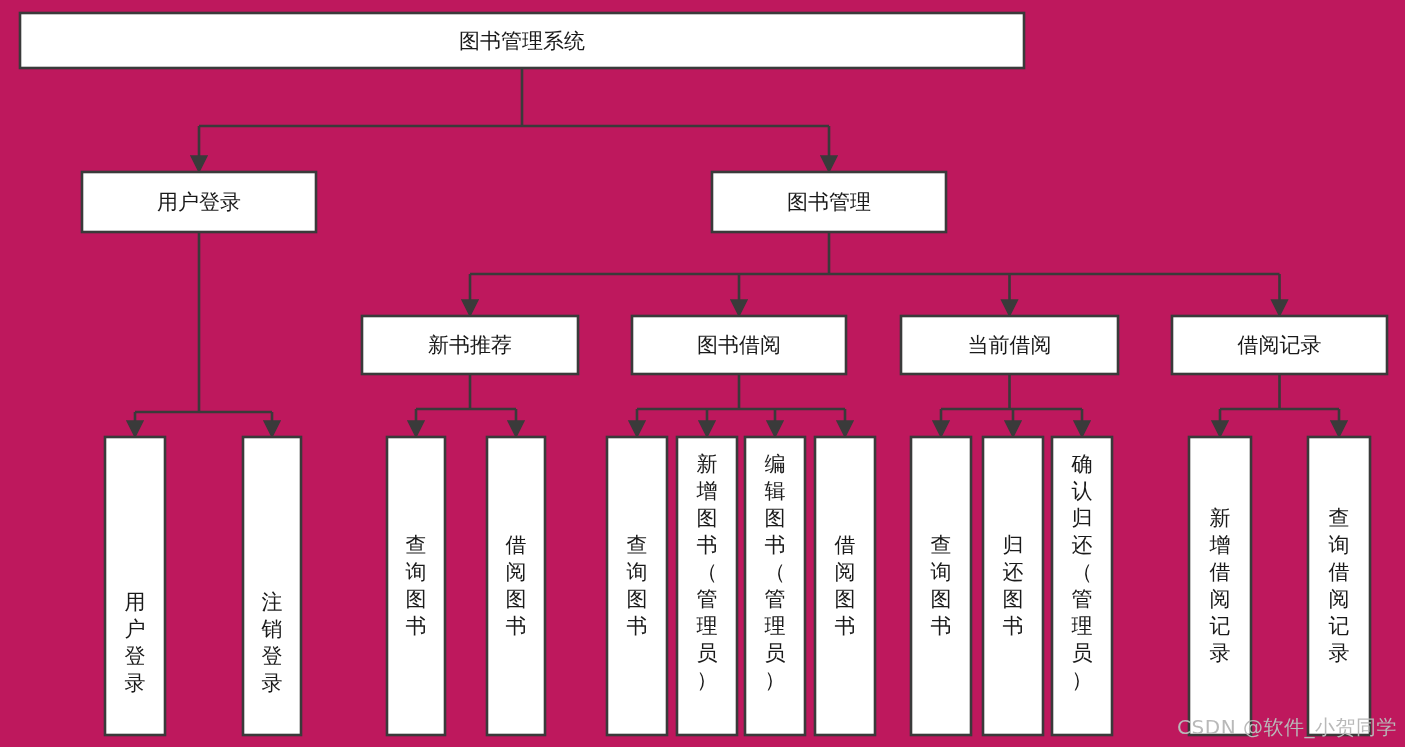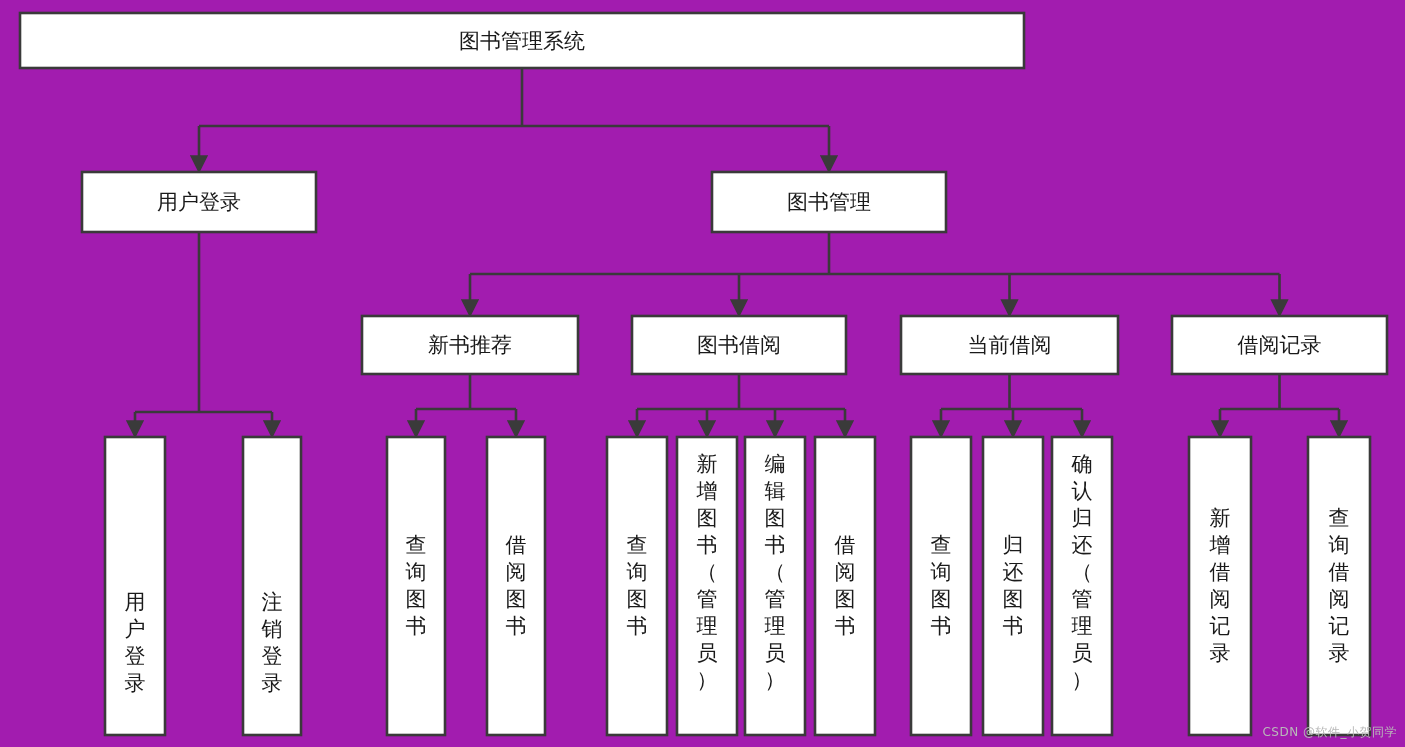--- a/index.html
+++ b/index.html
@@ -10,21 +10,21 @@
   body {
     width: 1405px;
     height: 747px;
     font-family: "DejaVu Sans", "Liberation Sans", sans-serif;
     overflow: hidden;
   }
   #diagram-root {
     position: relative;
     width: 1405px;
     height: 747px;
-    background: #a21caf;
+    background: #be185d;
   }
   svg#flow {
     position: absolute;
     left: 0;
     top: 0;
     width: 1405px;
     height: 747px;
   }
   .node-rect {
     fill: #ffffff;
@@ -47,21 +47,21 @@
     font-family: "DejaVu Sans", "Liberation Sans", sans-serif;
     fill: #1a1a1a;
     font-size: 21px;
     text-anchor: middle;
   }
   .watermark {
     position: absolute;
     right: 8px;
     bottom: 6px;
     font-family: "DejaVu Sans", "Liberation Sans", sans-serif;
-    font-size: 12px;
+    font-size: 20px;
     color: #b9b9b9;
     white-space: nowrap;
     letter-spacing: 0.5px;
   }
 </style>
 </head>
 <body>
 
 <div id="diagram-root">
 

